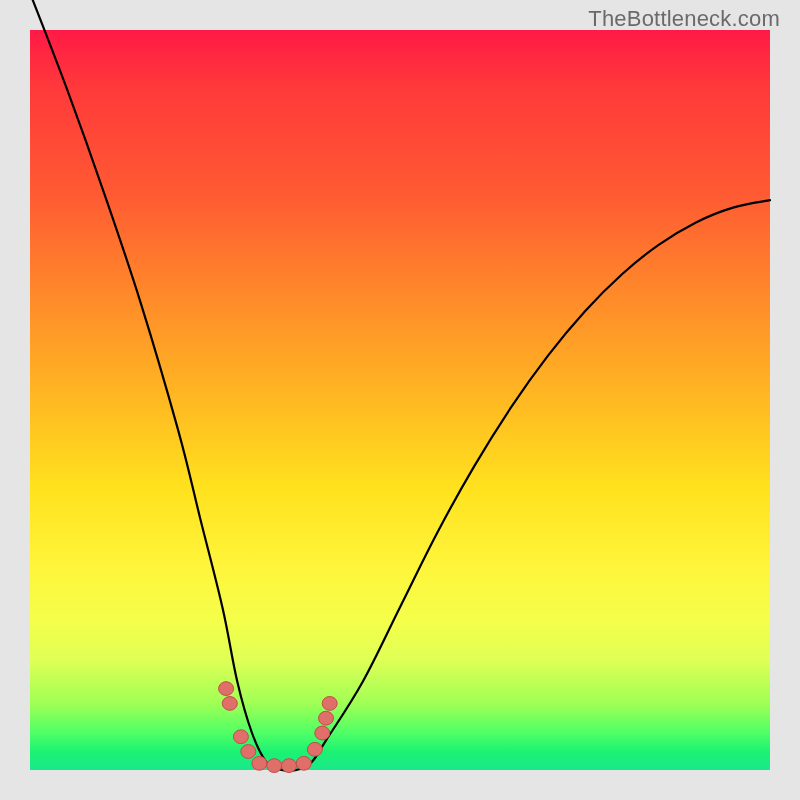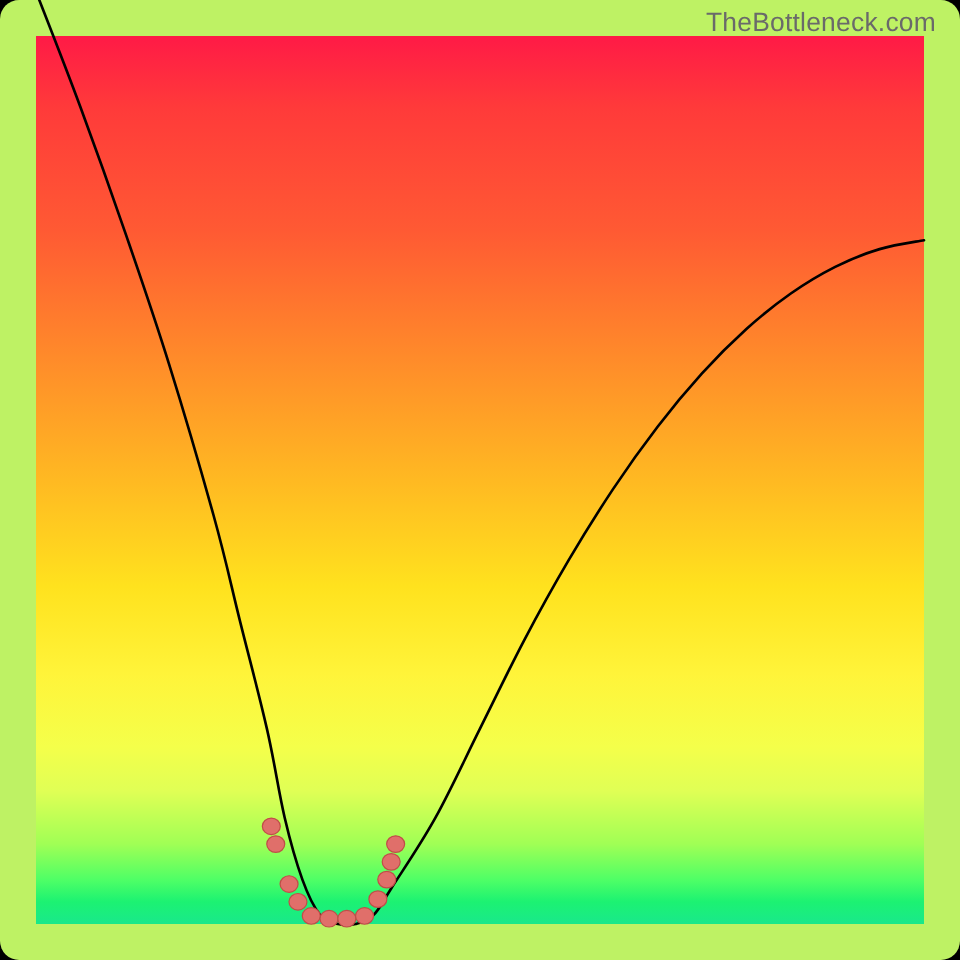--- a/index.html
+++ b/index.html
@@ -7,22 +7,21 @@
     padding: 0;
     width: 800px;
     height: 800px;
     background: #000;
     overflow: hidden;
     font-family: Arial, Helvetica, sans-serif;
   }
   .frame {
     position: absolute;
     inset: 0;
-    background: #bef264;
-    border-radius: 16px;
+    background: #e5e5e5;
   }
   .plot {
     position: absolute;
     left: 30px;
     top: 30px;
     width: 740px;
     height: 740px;
     
     background: linear-gradient(
       to bottom,

